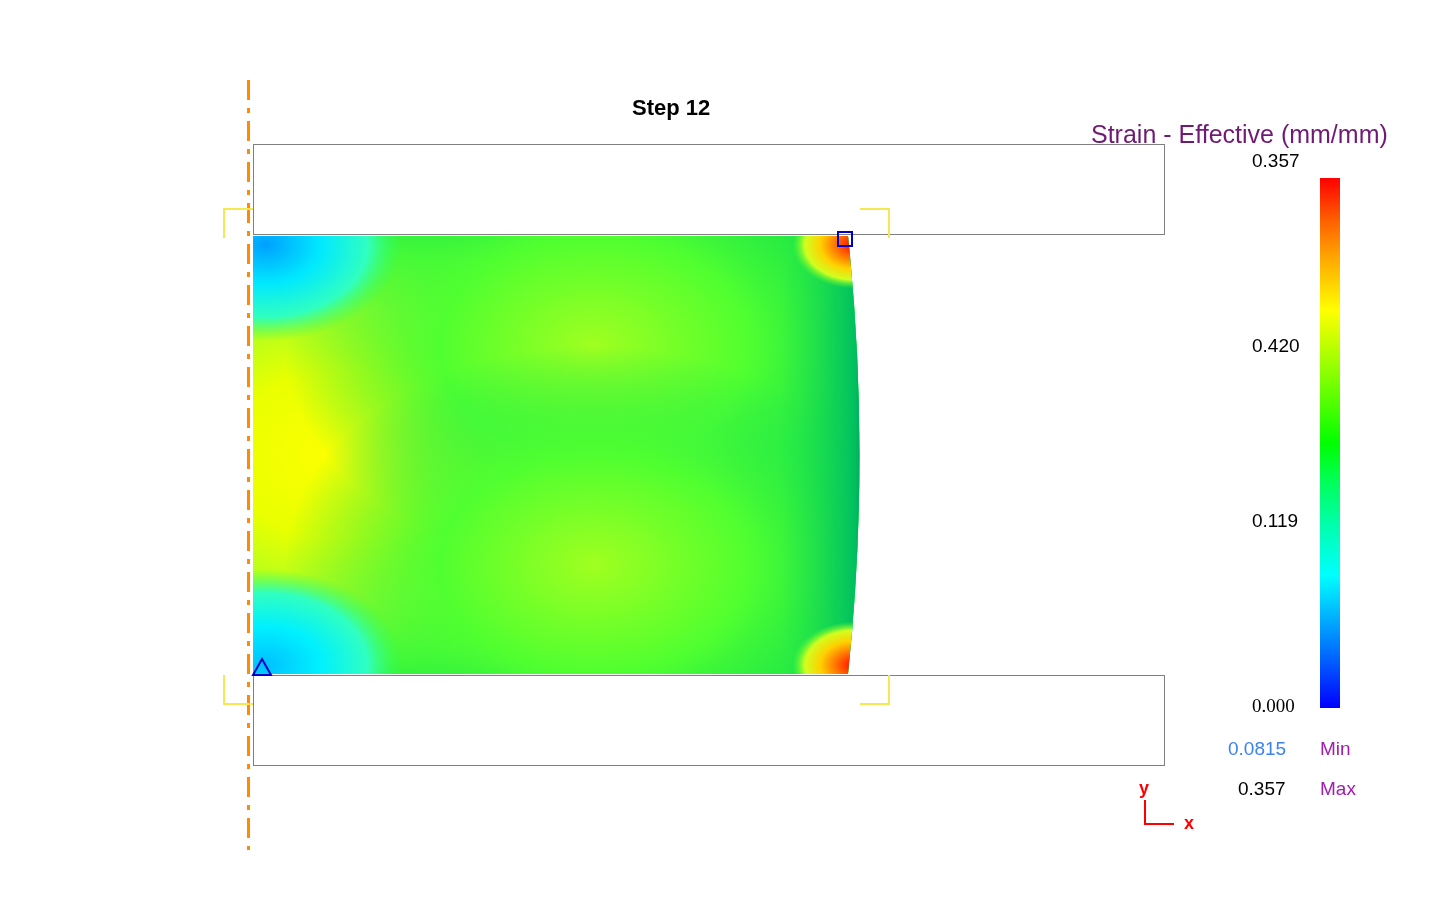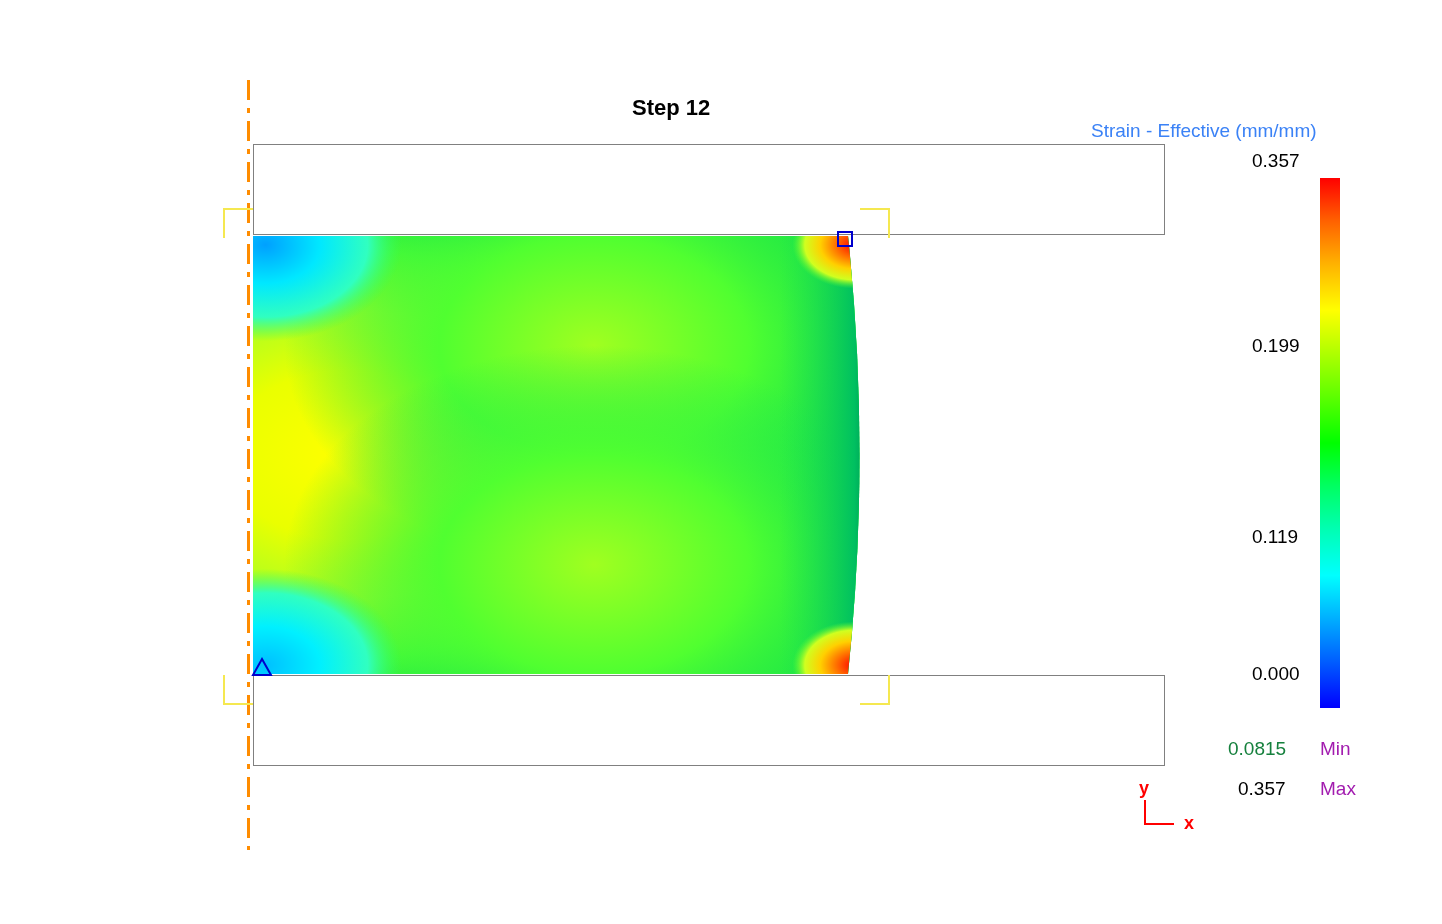--- a/index.html
+++ b/index.html
@@ -106,22 +106,22 @@
       top: 231px;
       width: 16px;
       height: 16px;
       border: 2px solid #0000cc;
       background: transparent;
     }
     .legend-title {
       position: absolute;
       left: 1091px;
       top: 120px;
-      font-size: 19px;
-      color: #3b82f6;
+      font-size: 25px;
+      color: #701a75;
       text-align: center;
     }
     .color-bar {
       position: absolute;
       left: 1320px;
       top: 178px;
       width: 20px;
       height: 530px;
       background: linear-gradient(
         to bottom,
@@ -150,32 +150,32 @@
       left: 1252px;
       top: 150px;
     }
     .label-q3 {
       left: 1252px;
       top: 335px;
     }
     .label-q2 {
       left: 1252px;
       top: 510px;
-      margin-top: 16px;
     }
     .label-q1 {
       left: 1252px;
-      top: 663px;
+      top: 695px;
+      font-family: Liberation Serif, serif;
     }
     .min-row {
       position: absolute;
       left: 1228px;
       top: 738px;
       font-size: 19px;
-      color: #15803d;
+      color: #3b82f6;
     }
     .max-row {
       position: absolute;
       left: 1238px;
       top: 778px;
       font-size: 19px;
       color: #000;
     }
     .min-label {
       position: absolute;
@@ -318,21 +318,21 @@
 <div class="max-marker"></div>
 
 <svg style="position:absolute;left:251px;top:657px;width:22px;height:20px;">
   <polygon points="11,2 20,18 2,18" fill="none" stroke="#0000cc" stroke-width="2"></polygon>
 </svg>
 
 <div class="legend-title">Strain - Effective (mm/mm)</div>
 <div class="color-bar"></div>
 
 <div class="legend-label label-max-val">0.357</div>
-<div class="legend-label label-q3">0.199</div>
+<div class="legend-label label-q3">0.420</div>
 <div class="legend-label label-q2">0.119</div>
 <div class="legend-label label-q1">0.000</div>
 
 <div class="min-row">0.0815</div>
 <div class="min-label">Min</div>
 <div class="max-row">0.357</div>
 <div class="max-label">Max</div>
 
 <div class="coord-system">
   <div class="coord-y">y</div>

